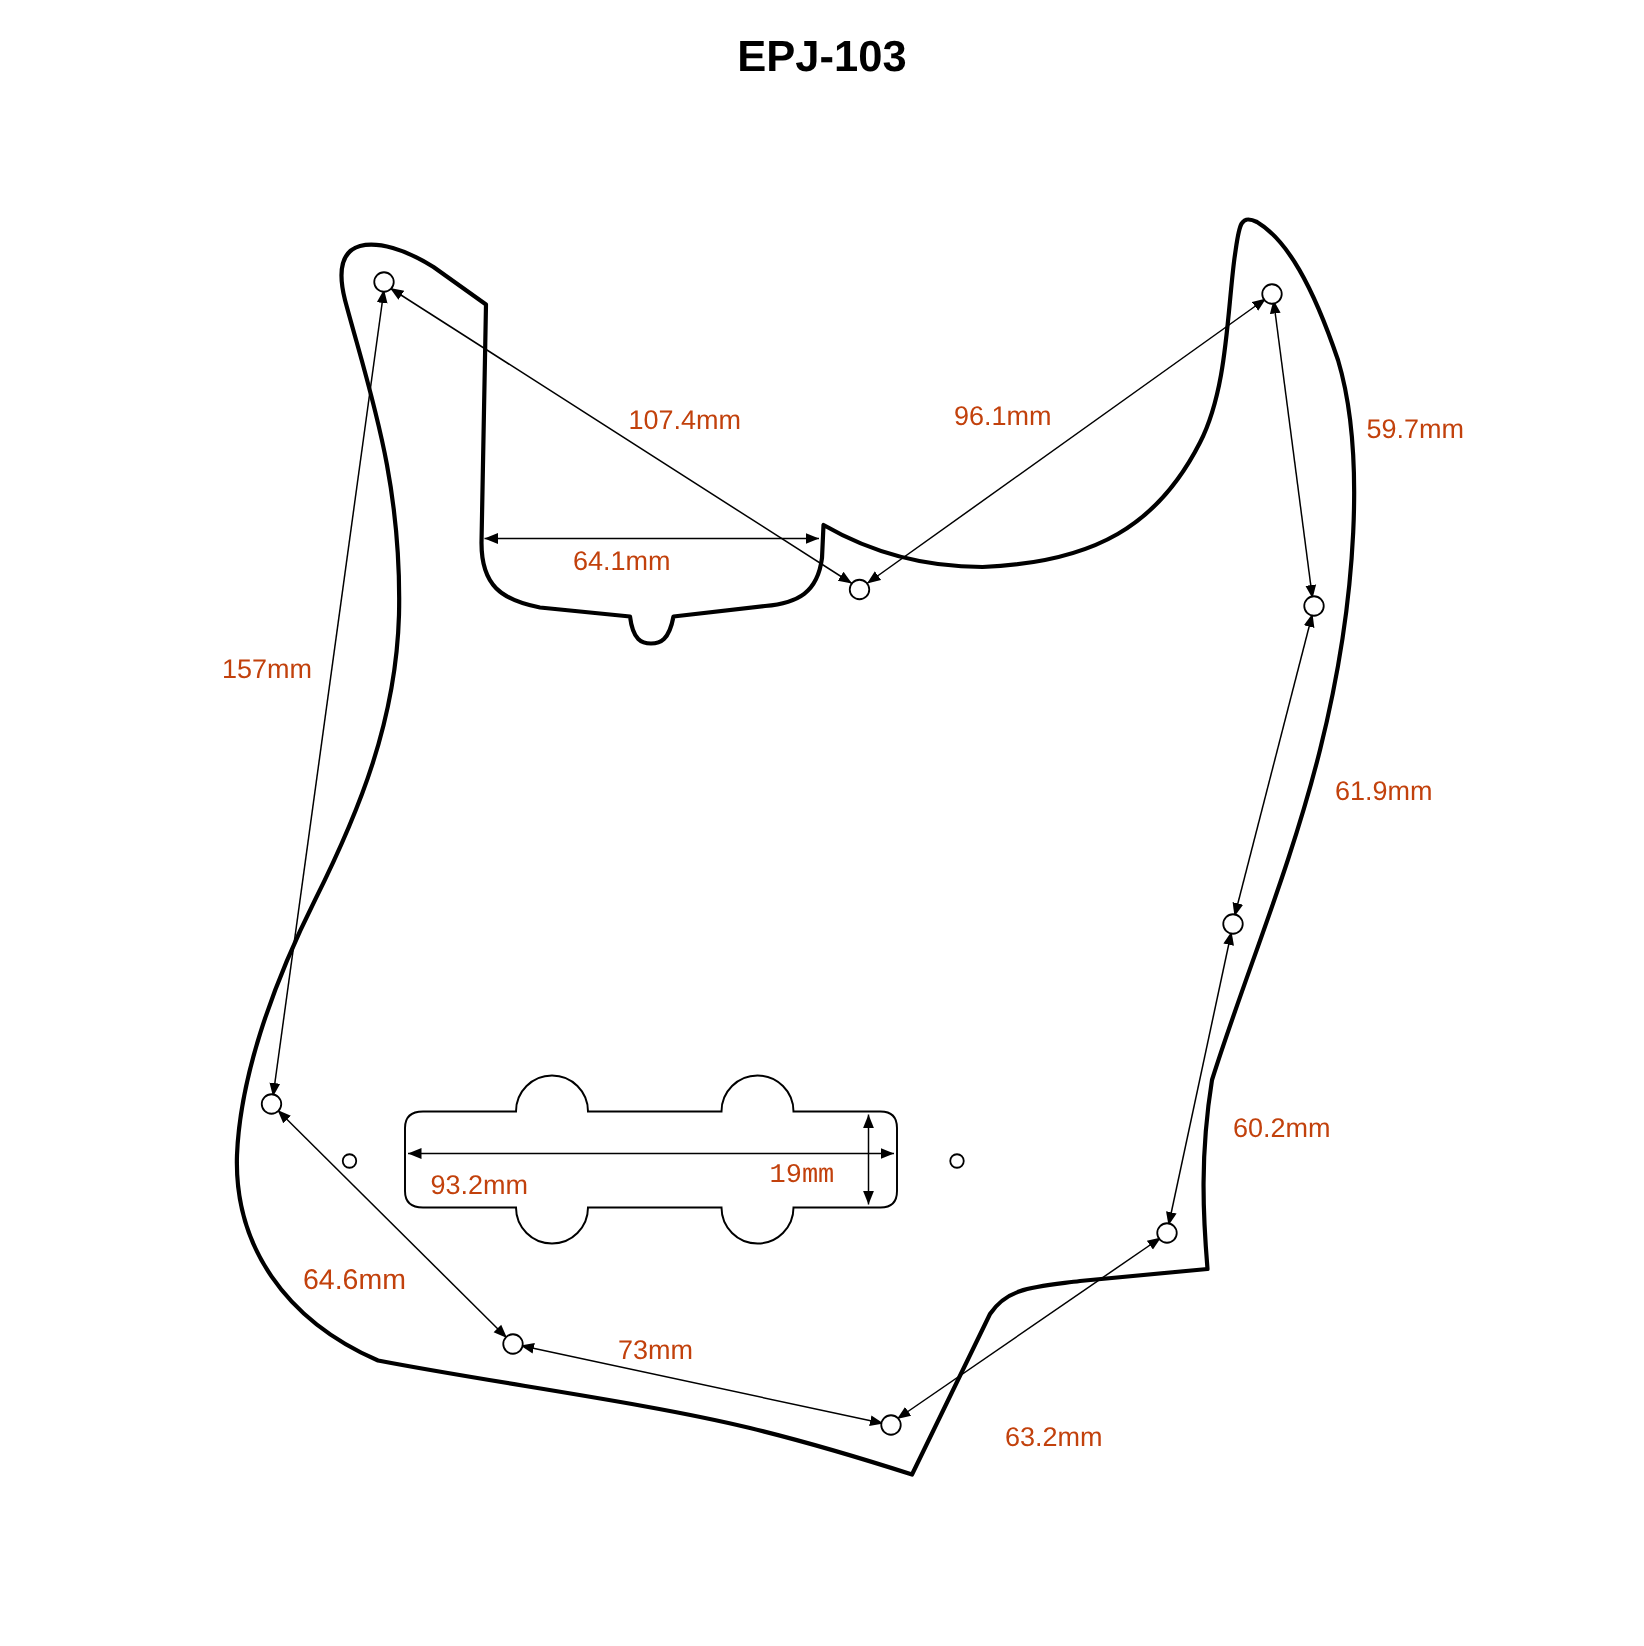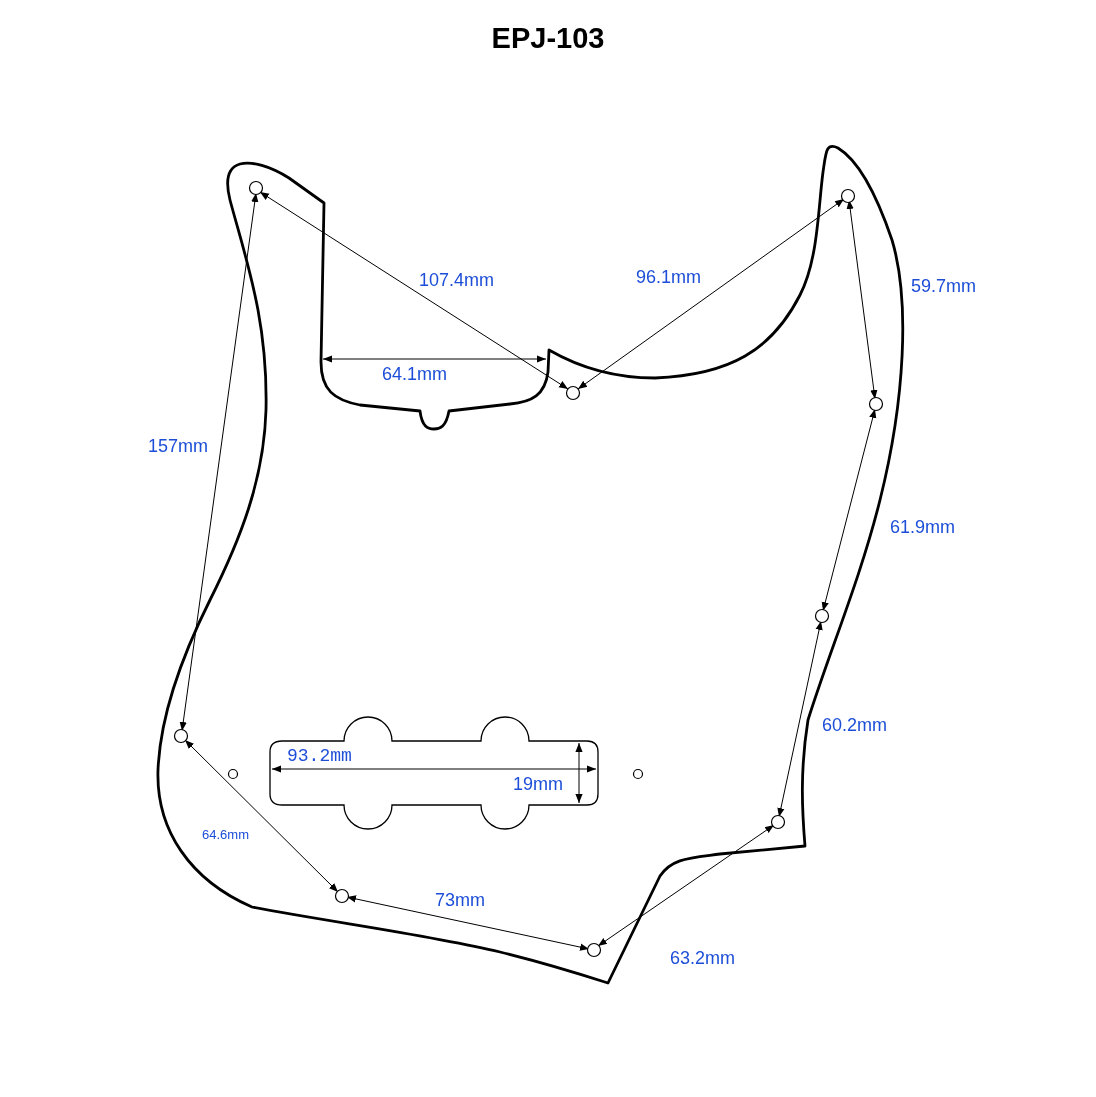--- a/index.html
+++ b/index.html
@@ -5,22 +5,22 @@
     html, body { margin: 0; padding: 0; background: #ffffff; }
     body { width: 1096px; height: 1097px; position: relative; overflow: hidden;
            font-family: "Liberation Sans", sans-serif; }
     #title { position: absolute; left: 0; top: 22px; width: 1096px; text-align: center;
              font-size: 29px; font-weight: bold; color: #000; }
     svg#drawing { position: absolute; left: 0; top: 0; }
     .outline { fill: none; stroke: #000; stroke-width: 2.8; stroke-linejoin: round; }
     .cutout { fill: none; stroke: #000; stroke-width: 1.3; }
     .hole { fill: #fff; stroke: #000; stroke-width: 1.2; }
     .dim { stroke: #000; stroke-width: 1; fill: none; }
-    .lbl { position: absolute; font-size: 18px; color: #1d4ed8; white-space: nowrap; }
-    .lbl.small { font-size: 13px; }
+    .lbl { position: absolute; font-size: 18px; color: #c2410c; white-space: nowrap; }
+    .lbl.small { font-size: 19px; margin-top: 16px; }
   </style>
 </head>
 <body>
 
 <div id="title">EPJ-103</div>
 
 <svg id="drawing" width="1096" height="1097" viewBox="0 0 1096 1097" xmlns="http://www.w3.org/2000/svg">
   <defs>
     <marker id="arr" viewBox="0 0 10 10" refX="10" refY="5" markerWidth="9" markerHeight="9" orient="auto-start-reverse" markerUnits="userSpaceOnUse">
       <path d="M0,1 L10,5 L0,9 z" fill="#000"></path>
@@ -94,20 +94,20 @@
     <circle class="hole" cx="181" cy="736" r="6.5"></circle>
     <circle class="hole" cx="233" cy="774" r="4.5"></circle>
     <circle class="hole" cx="638" cy="774" r="4.5"></circle>
   </g>
 </svg>
 
 <div class="lbl" style="left:419px; top:270px;">107.4mm</div>
 <div class="lbl" style="left:636px; top:267px;text-align:right;">96.1mm</div>
 <div class="lbl" style="left:911px; top:276px;text-align:right;">59.7mm</div>
 <div class="lbl" style="left:890px; top:517px;text-align:center;">61.9mm</div>
-<div class="lbl" style="left:822px; top:715px;">60.2mm</div>
+<div class="lbl" style="left:822px; top:742px;">60.2mm</div>
 <div class="lbl" style="left:670px; top:948px;">63.2mm</div>
-<div class="lbl" style="left:435px; top:890px;">73mm</div>
+<div class="lbl" style="left:412px; top:890px;">73mm</div>
 <div class="lbl small" style="left:202px; top:827px;">64.6mm</div>
 <div class="lbl" style="left:148px; top:436px;text-align:center;">157mm</div>
 <div class="lbl" style="left:382px; top:364px;">64.1mm</div>
-<div class="lbl" style="left:287px; top:746px;font-family:Liberation Mono, monospace;">93.2mm</div>
-<div class="lbl" style="left:513px; top:774px;">19mm</div>
+<div class="lbl" style="left:287px; top:780px;">93.2mm</div>
+<div class="lbl" style="left:513px; top:774px;font-family:Liberation Mono, monospace;">19mm</div>
 
 </body></html>

